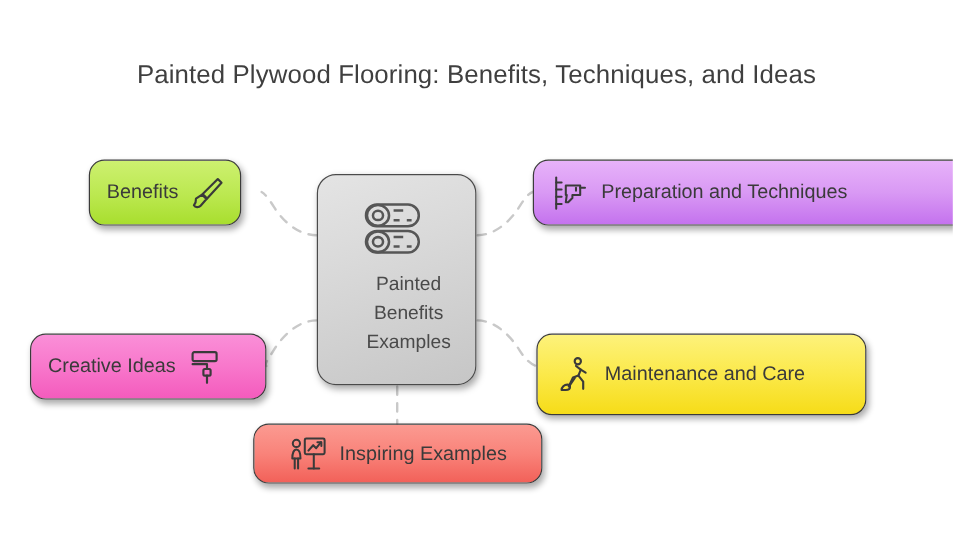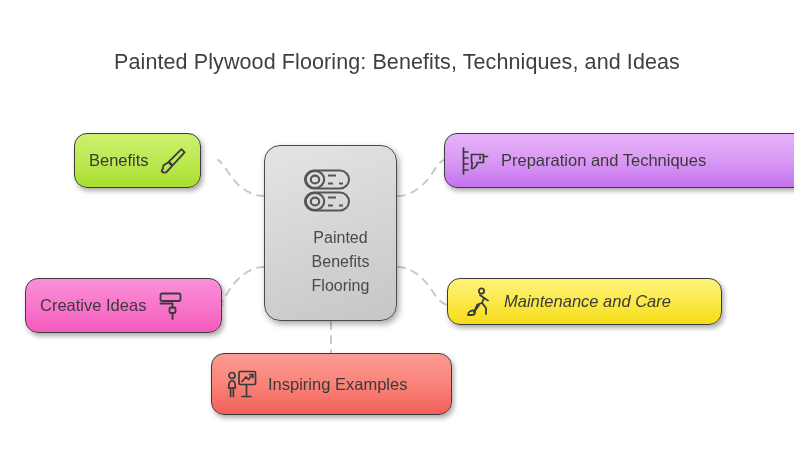--- a/index.html
+++ b/index.html
@@ -107,31 +107,30 @@
     width: 197px;
     height: 55px;
     padding: 0 14px;
     background: linear-gradient(180deg, #fa8fd8 0%, #f877cb 50%, #f45bbd 100%);
     text-align: right;
   }
   #node-maintenance {
     left: 447px;
     top: 278px;
     width: 275px;
-    height: 47px;
+    height: 68px;
     padding: 0 14px;
     background: linear-gradient(180deg, #fdf27b 0%, #fbe94a 50%, #f6dc18 100%);
-    font-style: italic;
   }
   #node-inspiring {
     left: 211px;
     top: 353px;
     width: 241px;
-    height: 62px;
-    padding: 0 14px;
+    height: 50px;
+    padding: 0 29px;
     background: linear-gradient(180deg, #fb9a91 0%, #f9837a 50%, #f26159 100%);
   }
   .icon-left { margin-right: 10px; }
   .icon-right { margin-left: 9px; }
 </style>
 </head>
 <body>
 
 <div id="canvas">
 
@@ -160,21 +159,21 @@
         <ellipse cx="13" cy="33.5" rx="9.2" ry="8.6"></ellipse>
         <ellipse cx="13" cy="33.5" rx="4.2" ry="3.9"></ellipse>
         <line x1="26" y1="29.5" x2="34" y2="29.5"></line>
         <line x1="26" y1="37.5" x2="31" y2="37.5"></line>
         <line x1="37" y1="37.5" x2="41" y2="37.5"></line>
       </svg>
     </span>
     <div class="center-text">
       <div>Painted</div>
       <div>Benefits</div>
-      <div>Flooring</div>
+      <div>Examples</div>
     </div>
   </div>
 
   <div id="node-benefits" class="node">
     <span class="node-label">Benefits</span>
     <span class="node-icon icon-right">
       <svg width="30" height="30" viewBox="0 0 30 30" fill="none" stroke="#3a3a3a" stroke-width="1.8" stroke-linejoin="round">
         <path d="M23.5 3.2 L26.6 6.3 L14.6 19.4 L10.9 15.7 Z"></path>
         <path d="M10.4 16.2 L14.1 19.9 L9.2 25.4 C7.6 27.2 4.6 26.9 3.6 25 C4.9 23.6 5.4 21.6 5.3 19.6 Z"></path>
       </svg>

